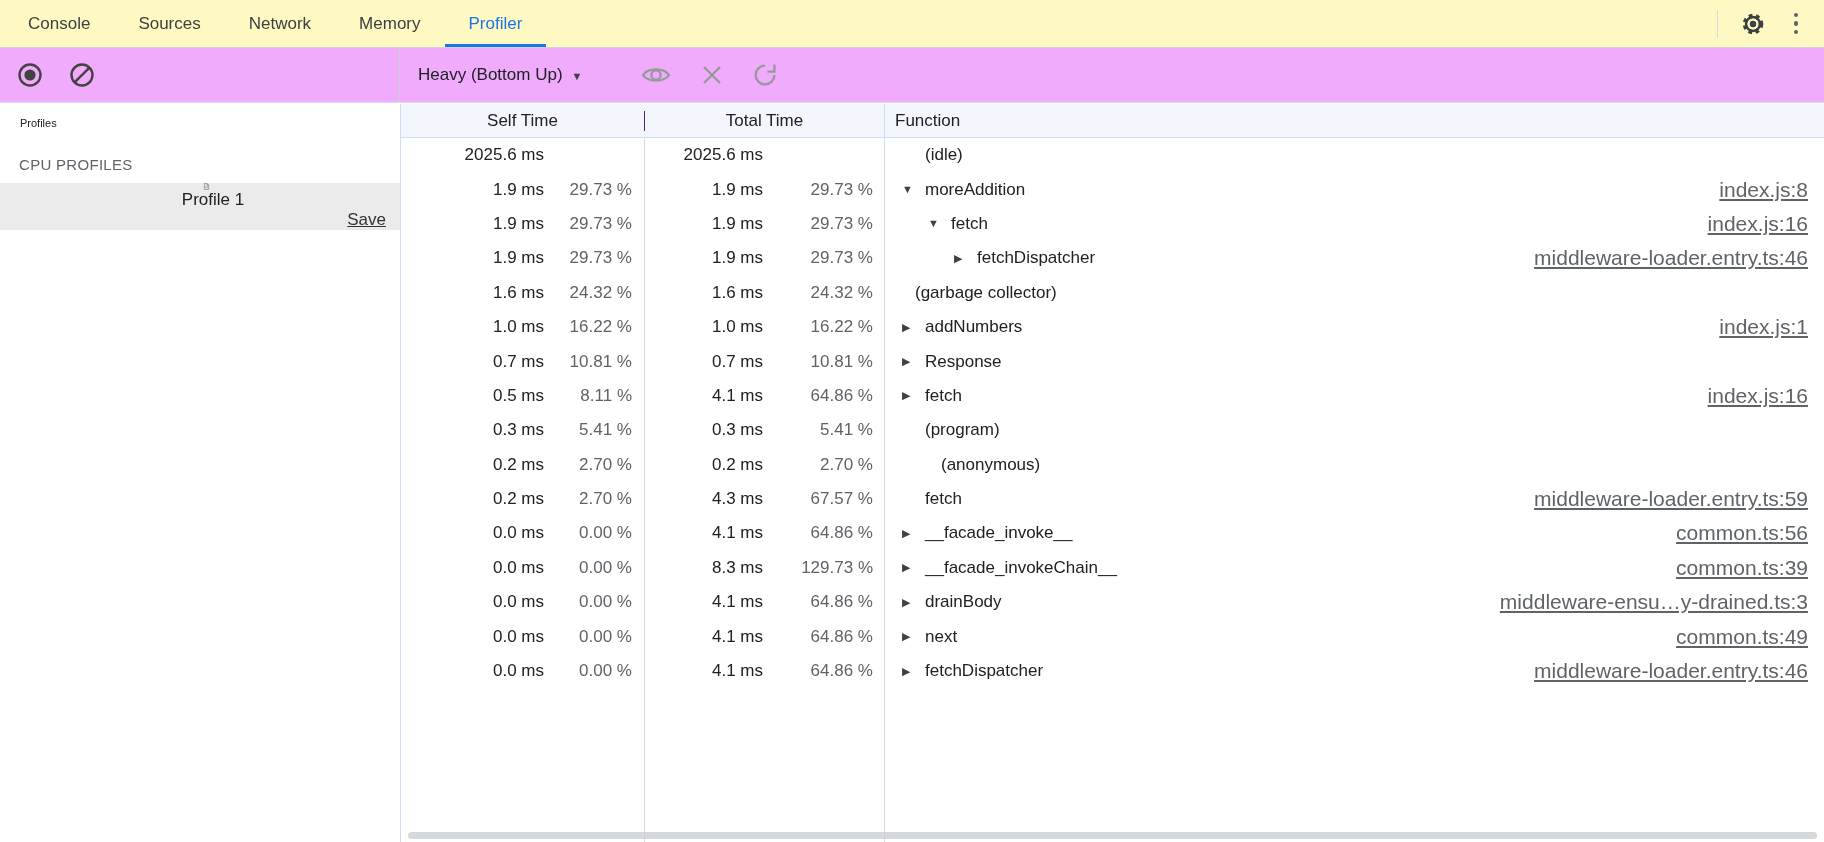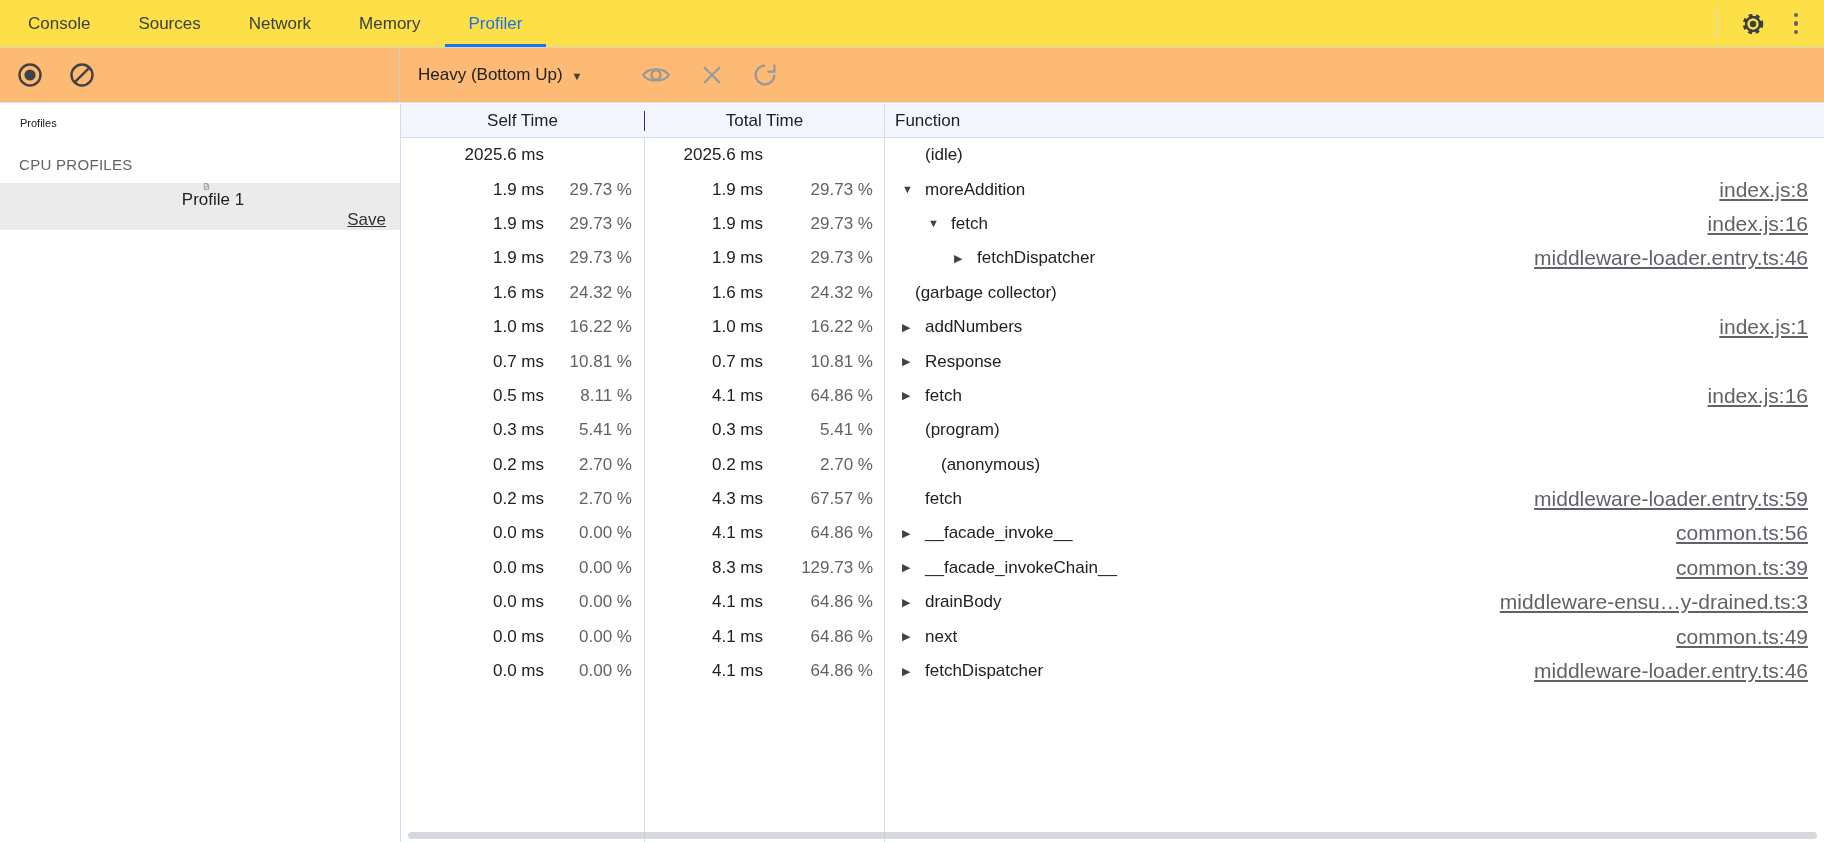--- a/index.html
+++ b/index.html
@@ -6,39 +6,39 @@
   html,body { margin:0; padding:0; }
   body {
     width:1824px; height:842px; overflow:hidden;
     font-family:"Liberation Sans", sans-serif;
     color:#202124; background:#fff; position:relative;
   }
 
   
   .tabbar {
     position:absolute; top:0; left:0; right:0; height:48px;
-    background:#fde047; border-bottom:1px solid #d0d4d9;
+    background:#fef9c3; border-bottom:1px solid #d0d4d9;
     display:flex; align-items:stretch; padding-left:4px;
   }
   .tab {
     display:flex; align-items:center; padding:3px 24px 0 24px;
     font-size:17px; color:#3c4043; border-bottom:3px solid transparent;
     white-space:nowrap;
   }
   .tab.active { color:#1a73e8; border-bottom-color:#1a73e8; }
   .tabbar-right { margin-left:auto; display:flex; align-items:center; gap:22px; padding-right:20px; }
   .vdivider { width:1px; height:28px; background:#d5dbe2; }
   .gear-svg { display:block; }
   .kebab { display:flex; flex-direction:column; gap:4px; padding:4px 6px; }
   .kebab span { width:4.5px; height:4.5px; border-radius:50%; background:#5f6368; }
 
   
   .toolbar {
     position:absolute; top:48px; left:0; right:0; height:55px;
-    background:#fdba74; border-bottom:1px solid #dbe1ea; display:flex;
+    background:#f0abfc; border-bottom:1px solid #dbe1ea; display:flex;
   }
   .toolbar-left {
     width:400px; border-right:1px solid #cccfd4;
     display:flex; align-items:center; gap:24px; padding-left:16px;
   }
   .toolbar-right { flex:1; display:flex; align-items:center; padding-left:18px; }
   .icon-btn { display:flex; align-items:center; justify-content:center; }
   .view-selector { display:flex; align-items:center; gap:9px; font-size:17px; color:#202124; }
   .caret { font-size:11px; color:#3c4043; line-height:1; padding-top:2px; }
   .tool-icons { display:flex; align-items:center; gap:28px; margin-left:58px; }

